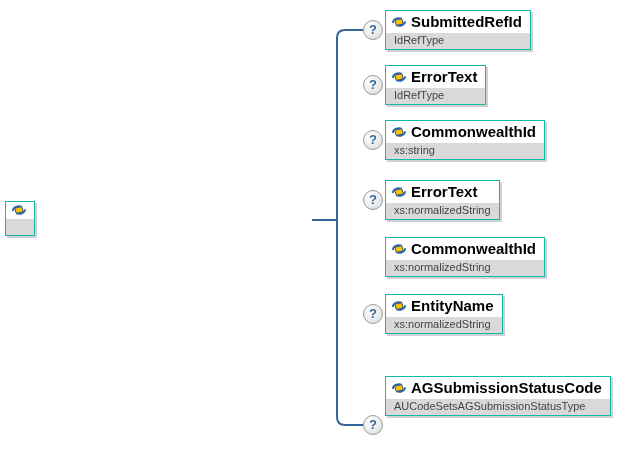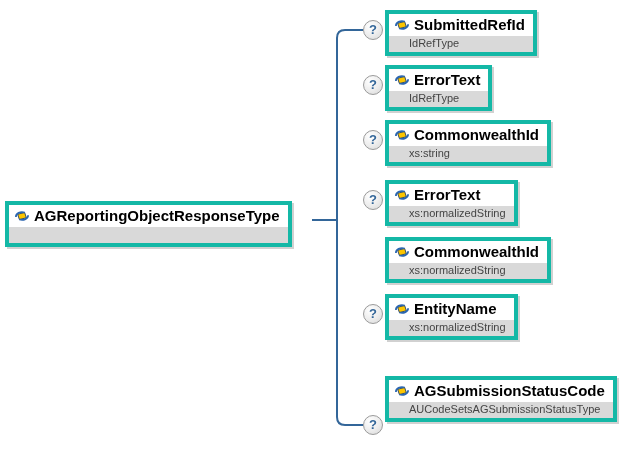--- a/index.html
+++ b/index.html
@@ -17,40 +17,40 @@
   }
   #connectors {
     position: absolute;
     left: 0;
     top: 0;
     pointer-events: none;
   }
   
   .node-box {
     display: inline-block;
-    border: 4px solid #14b8a6;
+    border: 1px solid #14b8a6;
     background: #404040;
     box-shadow: 2px 2px 0 rgba(0,0,0,0.18);
     white-space: nowrap;
   }
   .node-title {
     display: flex;
     align-items: center;
     gap: 5px;
     padding: 2px 8px 3px 6px;
     background: #ffffff;
     font-size: 15px;
     font-weight: bold;
     color: #000000;
     line-height: 17px;
   }
   .node-type {
     display: block;
     min-height: 13px;
-    padding: 1px 8px 2px 20px;
+    padding: 1px 8px 2px 8px;
     background: #d9d9d9;
     font-size: 11px;
     font-weight: normal;
     color: #444444;
     line-height: 13px;
   }
   .type-icon {
     flex: 0 0 auto;
     width: 14px;
     height: 12px;
@@ -95,21 +95,20 @@
     <path d="M312,220 H337 M363,30 H345 Q337,30 337,38 V417 Q337,425 345,425 H363" fill="none" stroke="#336699" stroke-width="2"></path>
   </svg>
 
   <div id="root-node" class="node-box">
     <div class="node-title">
       <svg class="type-icon" viewBox="0 0 16 12">
         <polygon points="3,4 11,2 13,8 5,10" fill="#fdc500" stroke="#17375e" stroke-width="1"></polygon>
         <path d="M1,7 C1,3 6,0.5 11,2" fill="none" stroke="#2b66b0" stroke-width="2"></path>
         <path d="M15,5 C15,9 10,11.5 5,10" fill="none" stroke="#2b66b0" stroke-width="2"></path>
       </svg>
-      <span>AGReportingObjectResponseType</span>
     </div>
     <div class="node-type"></div>
   </div>
 
 <div class="child-row" style="top: 10px;">
       <div class="optional-marker">?</div>
       <div class="node-box">
         <div class="node-title">
           <svg class="type-icon" viewBox="0 0 16 12">
             <polygon points="3,4 11,2 13,8 5,10" fill="#fdc500" stroke="#17375e" stroke-width="1"></polygon>

